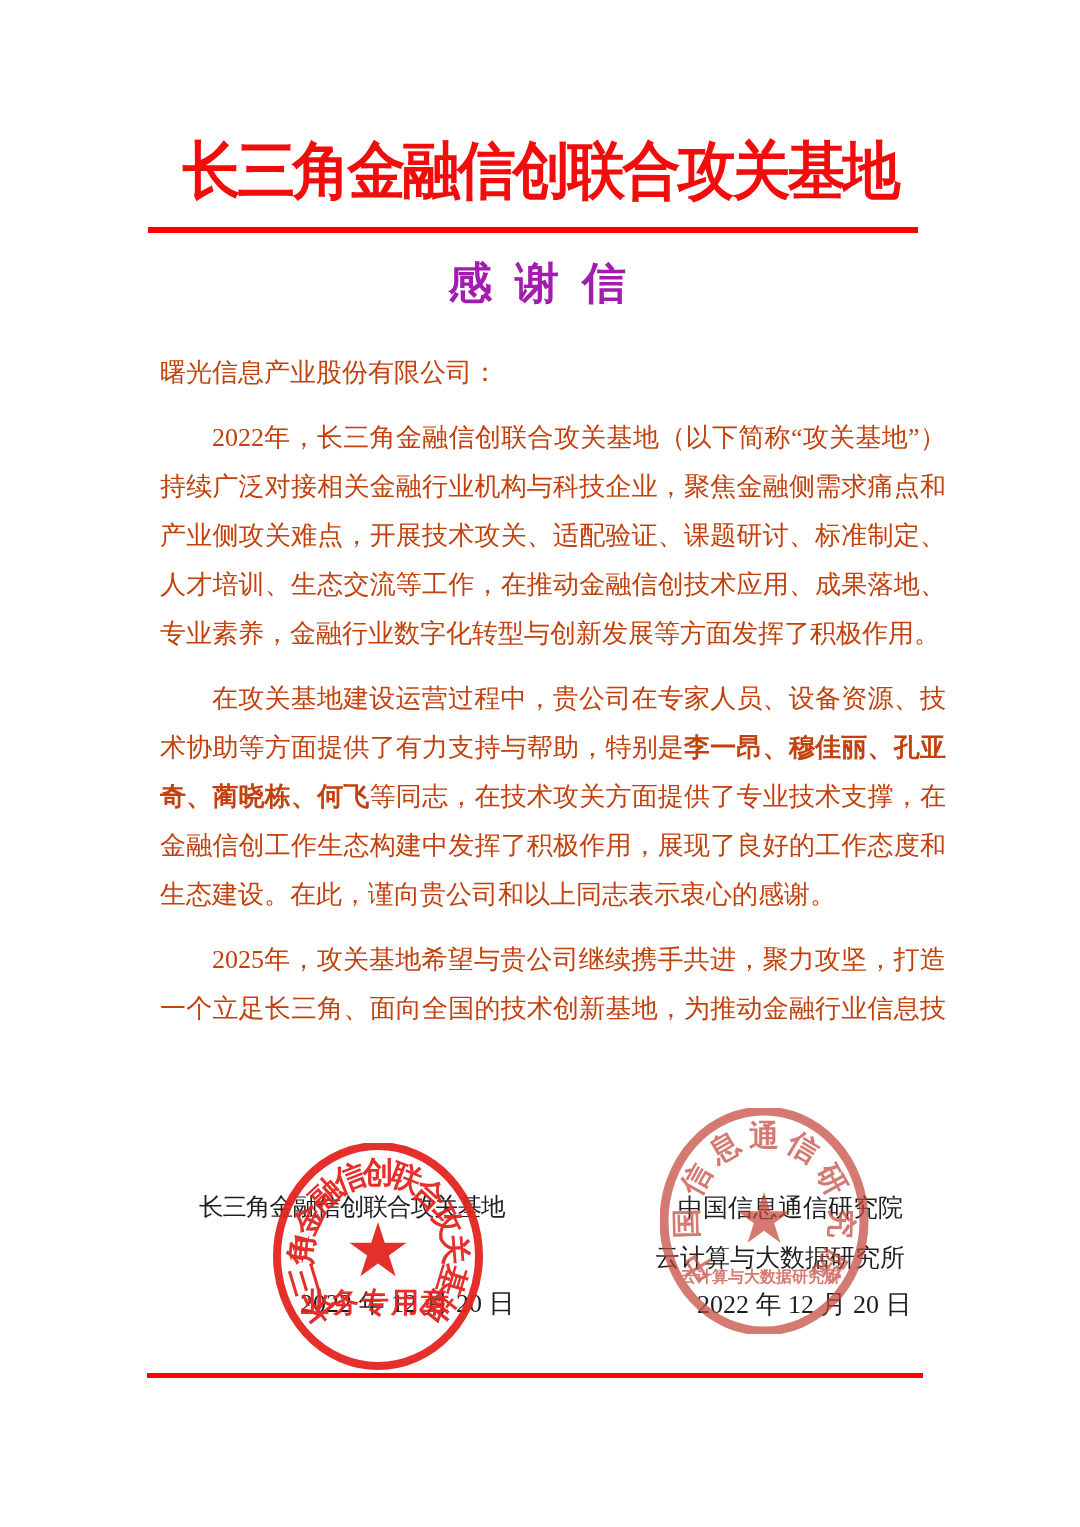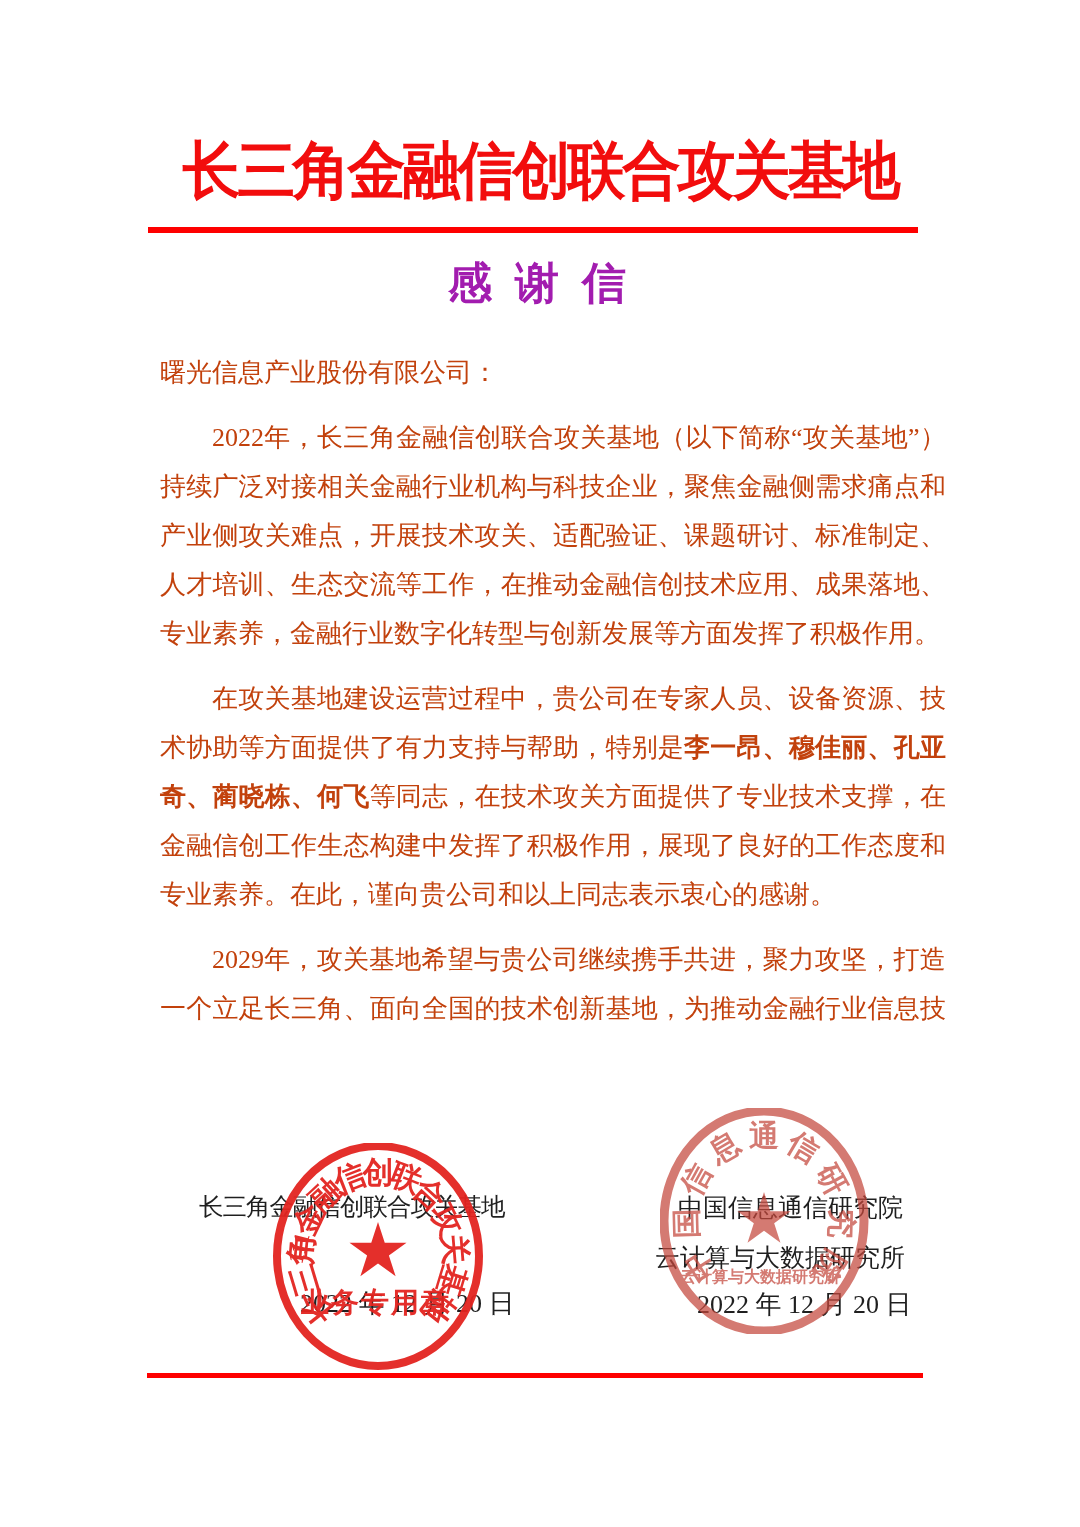--- a/index.html
+++ b/index.html
@@ -301,25 +301,25 @@
             <span>了</span>
             <span>良</span>
             <span>好</span>
             <span>的</span>
             <span>工</span>
             <span>作</span>
             <span>态</span>
             <span>度</span>
             <span>和</span>
           </div>
-          <div class="bline"><span>专业素养。在此，谨向贵公司和以上同志表示衷心的感谢。</span></div>
+          <div class="bline"><span>生态建设。在此，谨向贵公司和以上同志表示衷心的感谢。</span></div>
         </div>
         <div class="para">
           <div class="bline flexj indent">
-            <span>2029</span>
+            <span>2025</span>
             <span>年</span>
             <span>，</span>
             <span>攻</span>
             <span>关</span>
             <span>基</span>
             <span>地</span>
             <span>希</span>
             <span>望</span>
             <span>与</span>
             <span>贵</span>

